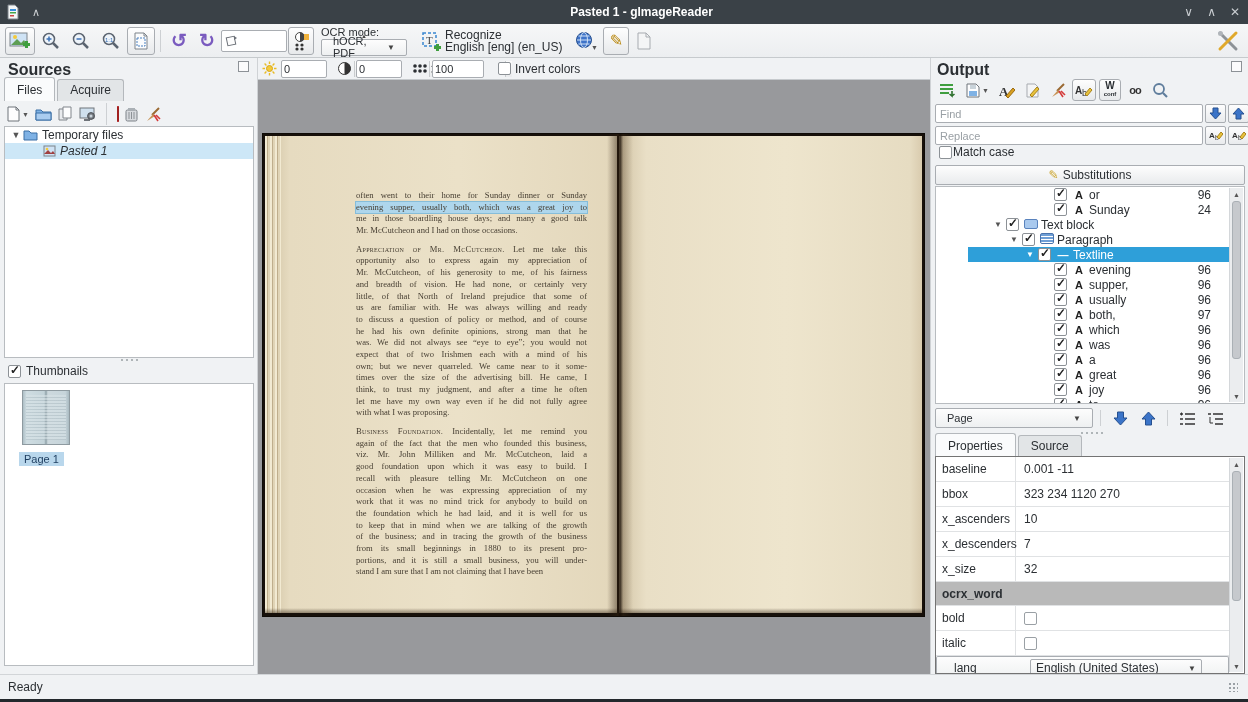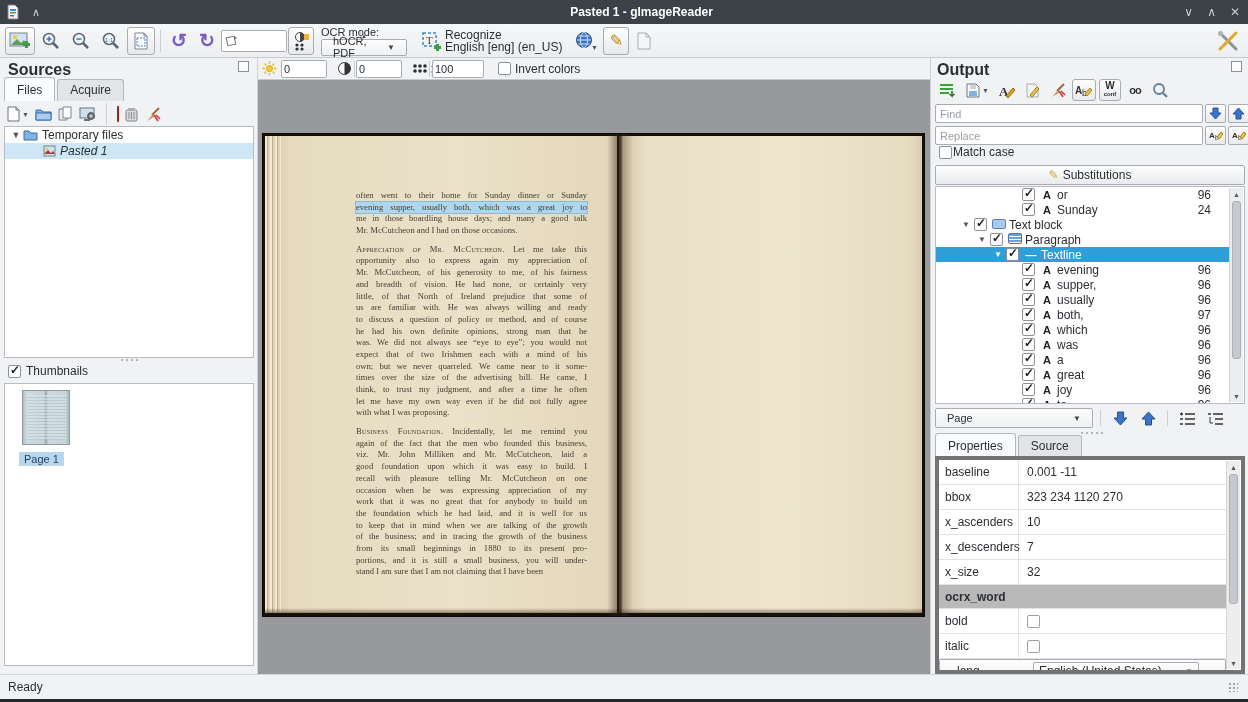--- a/index.html
+++ b/index.html
@@ -97,21 +97,21 @@
   .oo { font-size:11px; font-weight:bold; color:#333; letter-spacing:-1px; }
   .findrow { position:absolute; left:4px; display:flex; gap:2px; align-items:center; }
   .txtinput { width:268px; height:19px; border:1px solid #a9adb2; border-radius:2px; background:#fff; font-size:11px; padding:0 4px; font-family:"Liberation Sans",sans-serif; color:#333; }
   .txtinput::placeholder { color:#9aa0a5; }
   .sqbtn { width:21px; height:19px; border:1px solid #a9adb2; border-radius:2px; background:linear-gradient(#fdfdfd,#e9ebed); display:flex; align-items:center; justify-content:center; }
   .matchcase { position:absolute; left:8px; top:87px; display:flex; align-items:center; gap:1px; }
   .substbtn { position:absolute; left:4px; top:107px; width:310px; height:20px; border:1px solid #a9adb2; border-radius:2px; background:linear-gradient(#fdfdfd,#e9ebed); display:flex; align-items:center; justify-content:center; gap:4px; font-size:12px; }
   .pencil { color:#caa227; font-size:12px; }
 
   .octree { position:absolute; left:4px; top:128px; width:310px; height:218px; background:#fff; border:1px solid #b8bcc0; overflow:hidden; }
-  .trow { display:flex; height:15px; align-items:center; font-size:12px; }
+  .trow { display:flex; height:15px; align-items:center; font-size:12px;margin-left:32px; }
   .trow .arrow { width:16px; text-align:center; font-size:8px; color:#555; flex:none; }
   .trow.word .arrow { visibility:hidden; }
   .trow .cb { width:13px; height:13px; border:1px solid #8c9196; background:#fff; border-radius:2px; position:relative; flex:none; margin-right:4px; }
   .trow .cb::after { content:"✓"; position:absolute; left:1px; top:-3px; font-size:12px; font-weight:bold; color:#222; }
   .trow .ticon { width:16px; flex:none; text-align:center; font-size:11px; }
   .trow.word .ticon::before { content:"A"; font-weight:bold; color:#222; }
   .trow.block .ticon::before { content:""; display:inline-block; width:12px; height:8px; background:#a9c9ee; border:1px solid #5a83bd; border-radius:2px; }
   .trow.para .ticon::before { content:""; display:inline-block; width:12px; height:9px; border-radius:2px; border:1px solid #4a74ad; background:repeating-linear-gradient(#6f9fd6 0 2px,#ffffff 2px 3px); }
   .trow.line .ticon::before { content:"—"; font-weight:bold; }
   .trow .tlabel { flex:1; padding-left:2px; white-space:nowrap; }
@@ -125,21 +125,21 @@
   .scrollv .thumbv { position:absolute; left:2px; right:2px; background:#c6c9cd; border:1px solid #aab0b5; border-radius:3px; }
 
   .pagenav { position:absolute; left:4px; top:350px; display:flex; align-items:center; gap:4px; }
   .pagenav .combo { width:158px; height:20px; }
   .navsep { width:1px; height:16px; background:#cdd0d3; margin:0 3px; }
   .treebtn { width:24px; height:20px; border:none; background:transparent; display:flex; align-items:center; justify-content:center; }
   .outgrip { position:absolute; left:150px; top:374px; display:flex; gap:3px; }
   .outgrip i { width:2px; height:2px; background:#9aa0a5; border-radius:50%; }
 
   .outtabs { position:absolute; left:4px; top:378px; display:flex; align-items:flex-end; height:21px; }
-  .proparea { position:absolute; left:4px; top:398px; width:310px; height:218px; background:#fff; border:4px solid #737373; overflow:hidden; }
+  .proparea { position:absolute; left:4px; top:398px; width:310px; height:218px; background:#fff; border:1px solid #737373; overflow:hidden; }
   .prow { display:flex; height:25px; border-bottom:1px solid #e0e2e4; font-size:12px; align-items:stretch; }
   .prow .pkey { width:80px; flex:none; border-right:1px solid #e0e2e4; display:flex; align-items:center; padding-left:6px; }
   .prow .pcell { flex:1; display:flex; align-items:center; padding-left:8px; margin-right:15px; }
   .prow .pchkbox { display:none; width:13px; height:13px; border:1px solid #9aa0a5; background:#fff; border-radius:2px; }
   .prow.chk .pchkbox { display:inline-block; }
   .prow .pcombo-arrow { display:none; }
   .prow.combo { height:24px; }
   .prow.combo .pcell { border:1px solid #a9adb2; border-radius:2px; background:linear-gradient(#fdfdfd,#eef0f1); margin:2px 15px 2px 2px; padding:0 5px; justify-content:space-between; }
   .prow.combo .pcombo-arrow { display:inline; font-size:8px; color:#444; }
   .prow.combo .pkey { border-right:none; }
@@ -475,21 +475,21 @@
                 <div class="bl"><span class="sc"></span><span>again of the fact that the men who founded this business,</span></div>
 
                 <div class="bl"><span class="sc"></span><span>viz. Mr. John Milliken and Mr. McCutcheon, laid a</span></div>
 
                 <div class="bl"><span class="sc"></span><span>good foundation upon which it was easy to build. I</span></div>
 
                 <div class="bl"><span class="sc"></span><span>recall with pleasure telling Mr. McCutcheon on one</span></div>
 
                 <div class="bl"><span class="sc"></span><span>occasion when he was expressing appreciation of my</span></div>
 
-                <div class="bl"><span class="sc"></span><span>work that it was no great that for anybody to build on</span></div>
+                <div class="bl"><span class="sc"></span><span>work that it was no mind trick for anybody to build on</span></div>
 
                 <div class="bl"><span class="sc"></span><span>the foundation which he had laid, and it is well for us</span></div>
 
                 <div class="bl"><span class="sc"></span><span>to keep that in mind when we are talking of the growth</span></div>
 
                 <div class="bl"><span class="sc"></span><span>of the business; and in tracing the growth of the business</span></div>
 
                 <div class="bl"><span class="sc"></span><span>from its small beginnings in 1880 to its present pro-</span></div>
 
                 <div class="bl"><span class="sc"></span><span>portions, and it is still a small business, you will under-</span></div>

